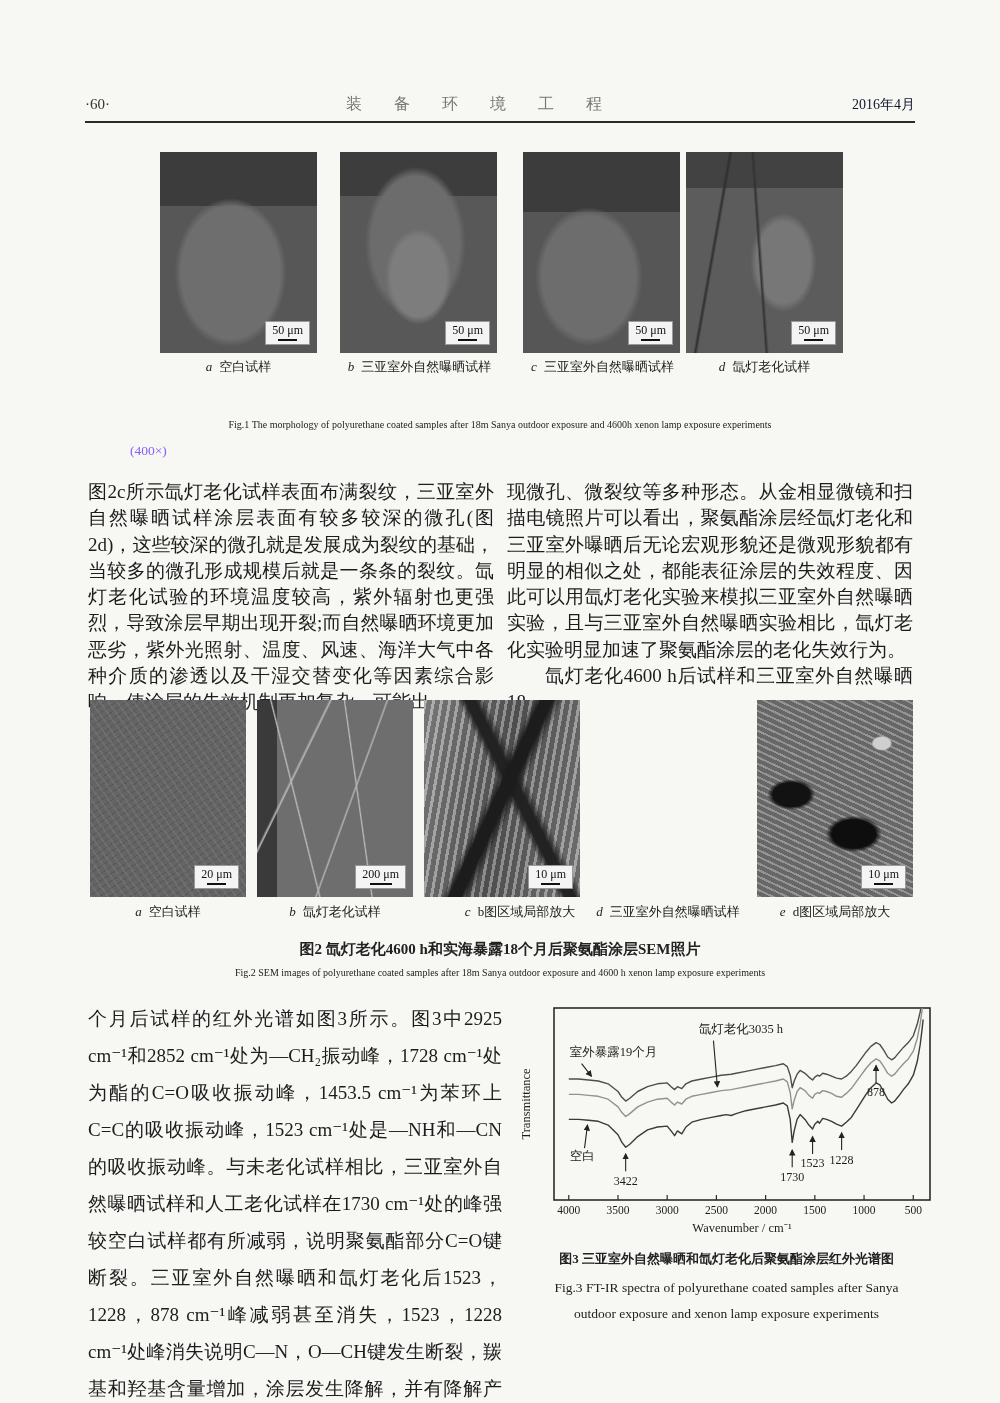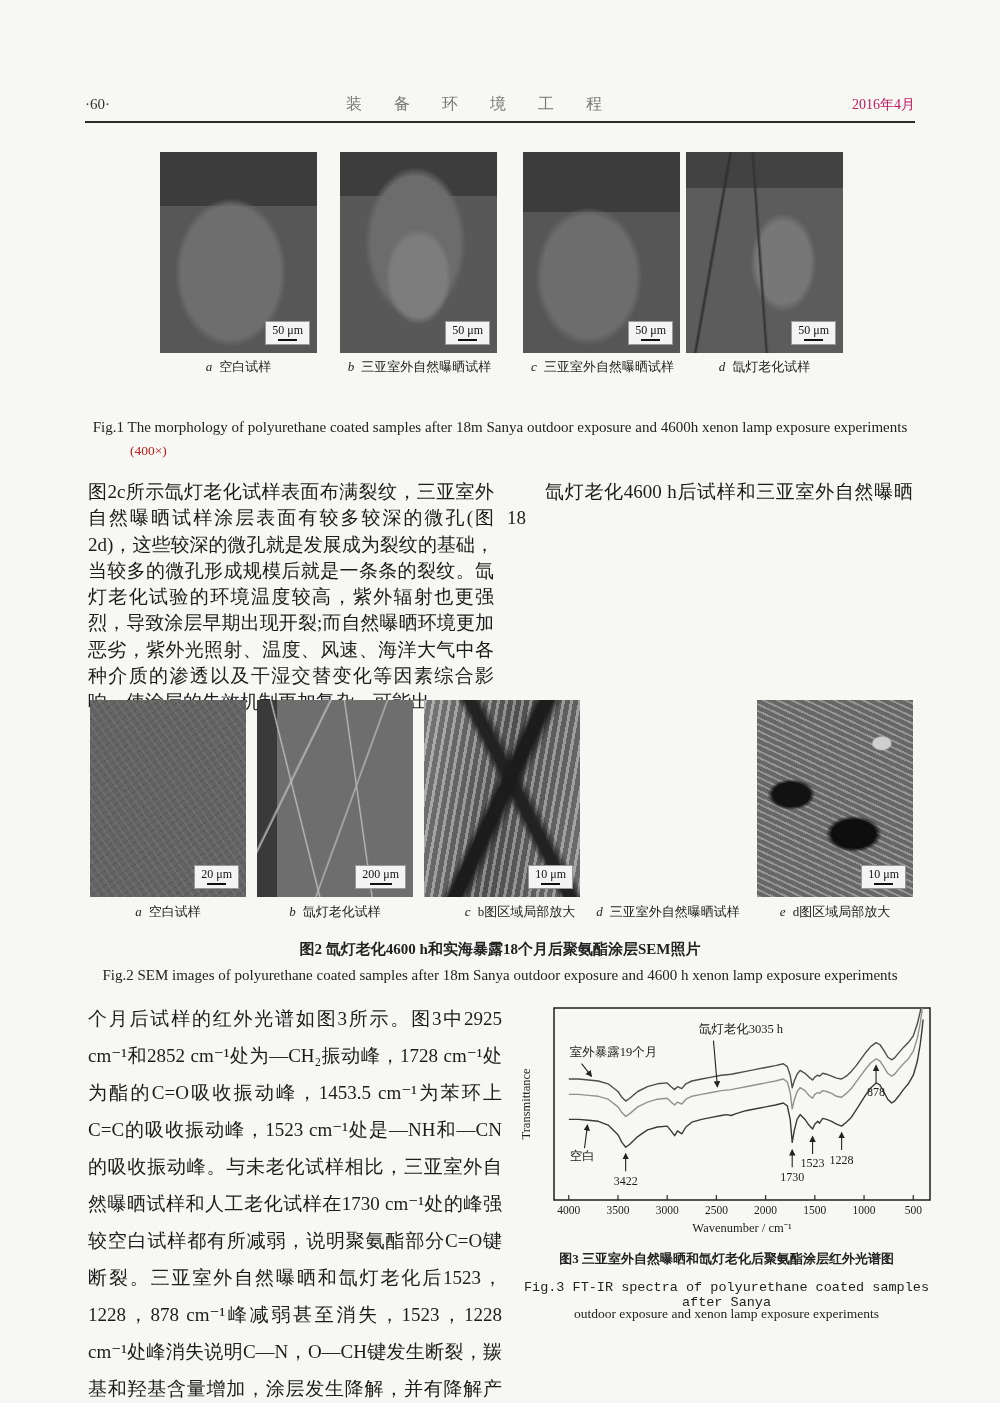--- a/index.html
+++ b/index.html
@@ -2,21 +2,21 @@
 <html><head>
 <meta charset="utf-8">
 <style>
   html,body{margin:0;padding:0;background:#e8e8e6;}
   .page{position:relative;width:1000px;height:1403px;margin:0 auto;background:#f7f7f4;
         font-family:"Liberation Serif","DejaVu Serif",serif;color:#222;overflow:hidden;}
   
   .hdr{position:absolute;top:94px;left:85px;width:830px;display:flex;justify-content:space-between;align-items:baseline;gap:32px;}
   .hdr .pageno{font-size:15px;color:#333;}
   .hdr .journal{font-size:16px;color:#777;letter-spacing:14px;}
-  .hdr .date{font-size:14px;color:#be185d;}
+  .hdr .date{font-size:14px;color:#0f172a;}
   .rule{position:absolute;top:121px;left:85px;width:830px;height:2px;background:#2a2a2a;}
 
   
   .sem{position:absolute;overflow:hidden;background:#585858;}
   .scale-chip{position:absolute;right:7px;bottom:8px;background:#f4f4f4;border:1px solid #999;
               padding:1px 6px 3px;text-align:center;}
   .scale-chip .txt{font-size:12px;color:#111;white-space:nowrap;}
   .scale-chip .bar{height:2.5px;background:#111;width:60%;margin:1px auto 0;}
 
   
@@ -70,22 +70,22 @@
       radial-gradient(34px 22px at 22% 48%, #121212 0 55%, transparent 70%),
       radial-gradient(40px 26px at 62% 68%, #0e0e0e 0 55%, transparent 70%),
       radial-gradient(14px 10px at 80% 22%, #cfcfcf 0 60%, transparent 75%),
       repeating-linear-gradient(25deg, rgba(200,200,200,.3) 0 2px, rgba(50,50,50,.3) 2px 6px),
       #7e7e7e;}
   .f2cap{position:absolute;top:903px;font-size:13px;text-align:center;color:#222;}
   .capletter{font-style:italic;margin-right:7px;}
 
   
   .cap-cn{position:absolute;left:85px;width:830px;text-align:center;font-size:15px;font-weight:600;color:#222;}
-  .cap-en{position:absolute;left:85px;width:830px;text-align:center;font-size:15px;color:#222;}
-  .cap-en2{position:absolute;left:130px;font-size:13.5px;color:#b91c1c;}
+  .cap-en{position:absolute;left:85px;width:830px;text-align:center;font-size:10px;color:#222;}
+  .cap-en2{position:absolute;left:130px;font-size:13.5px;color:#8b5cf6;}
 
   
   .bodycol{position:absolute;font-size:19px;line-height:26.3px;text-align:justify;color:#1c1c1c;}
   .bodycol p{margin:0;}
   .bodycol p.indent{text-indent:2em;}
   .botcol{line-height:37px;}
 
   
   .chart-wrap{position:absolute;left:518px;top:1000px;width:424px;height:247px;}
   .fig3cap-cn{position:absolute;left:513px;top:1250px;width:427px;text-align:center;
@@ -141,20 +141,21 @@
     <span class="capletter">d</span><span>氙灯老化试样</span>
   </div>
 
   <div class="cap-en" style="top:419px;">Fig.1  The morphology of polyurethane coated samples after 18m Sanya outdoor exposure and 4600h xenon lamp exposure experiments</div>
   <div class="cap-en2" style="top:443px;">(400×)</div>
 
   <div class="bodycol" style="left:88px;top:479px;width:406px;">
     <p>图2c所示氙灯老化试样表面布满裂纹，三亚室外自然曝晒试样涂层表面有较多较深的微孔(图2d)，这些较深的微孔就是发展成为裂纹的基础，当较多的微孔形成规模后就是一条条的裂纹。氙灯老化试验的环境温度较高，紫外辐射也更强烈，导致涂层早期出现开裂;而自然曝晒环境更加恶劣，紫外光照射、温度、风速、海洋大气中各种介质的渗透以及干湿交替变化等因素综合影响，使涂层的失效机制更加复杂，可能出</p>
   </div>
   <div class="bodycol" style="left:507px;top:479px;width:406px;">
+    <p>现微孔、微裂纹等多种形态。从金相显微镜和扫描电镜照片可以看出，聚氨酯涂层经氙灯老化和三亚室外曝晒后无论宏观形貌还是微观形貌都有明显的相似之处，都能表征涂层的失效程度、因此可以用氙灯老化实验来模拟三亚室外自然曝晒实验，且与三亚室外自然曝晒实验相比，氙灯老化实验明显加速了聚氨酯涂层的老化失效行为。</p>
     <p class="indent">氙灯老化4600 h后试样和三亚室外自然曝晒18</p>
   </div>
 
   <div class="sem f2 f2a">
     <div class="scale-chip">
       <div class="txt">20 μm</div>
         <div class="bar"></div>
     </div>
   </div>
   <div class="sem f2 f2b">
@@ -241,16 +242,16 @@
         <text x="358.06073298429317" y="96.32" text-anchor="middle" font-size="12" font-family="&quot;Liberation Serif&quot;, serif" fill="#1d1d1d">878</text>
         <text x="51.74869109947644" y="56" text-anchor="start" font-size="12.5" font-family="&quot;Liberation Serif&quot;, serif" fill="#1d1d1d">室外暴露19个月</text>
         <line x1="63.560209424083766" y1="63.68000000000001" x2="73.40314136125654" y2="76.16" stroke="#222" stroke-width="1.1" marker-end="url(#ah)"></line>
         <text x="180.69109947643977" y="32.96000000000001" text-anchor="start" font-size="12.5" font-family="&quot;Liberation Serif&quot;, serif" fill="#1d1d1d">氙灯老化3035 h</text>
         <line x1="195.45549738219896" y1="40.640000000000015" x2="199.39267015706807" y2="86.72" stroke="#222" stroke-width="1.1" marker-end="url(#ah)"></line>
         <text x="51.74869109947644" y="159.68" text-anchor="start" font-size="12.5" font-family="&quot;Liberation Serif&quot;, serif" fill="#1d1d1d">空白</text>
         <line x1="66.5130890052356" y1="148.16" x2="69.46596858638743" y2="125.12" stroke="#222" stroke-width="1.1" marker-end="url(#ah)"></line>
       </svg></div>
 
   <div class="fig3cap-cn">图3  三亚室外自然曝晒和氙灯老化后聚氨酯涂层红外光谱图</div>
-  <div class="fig3cap-en" style="top:1280px;font-family:Liberation Mono, monospace;">Fig.3  FT-IR spectra of polyurethane coated samples after Sanya</div>
+  <div class="fig3cap-en" style="top:1280px;">Fig.3  FT-IR spectra of polyurethane coated samples after Sanya</div>
   <div class="fig3cap-en" style="top:1306px;">outdoor exposure and xenon lamp exposure experiments</div>
 
 </div>
 
 </body></html>

